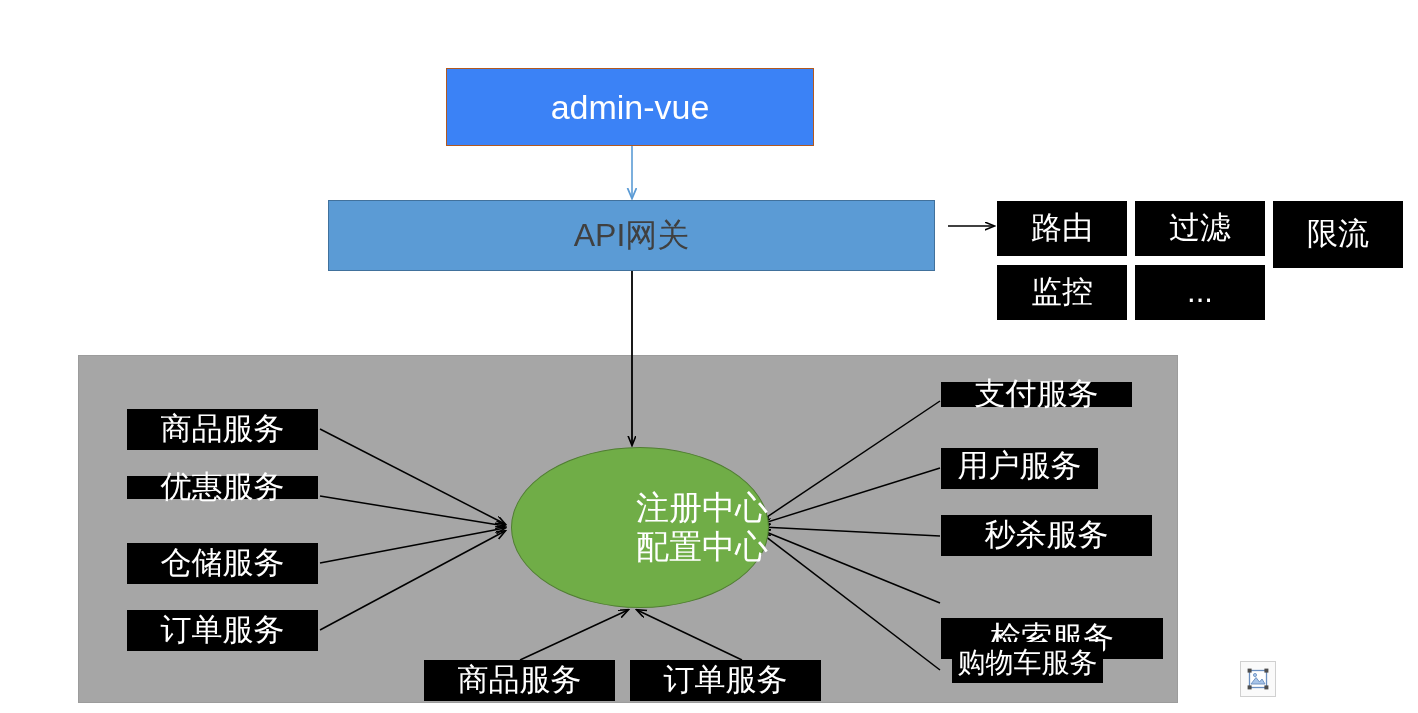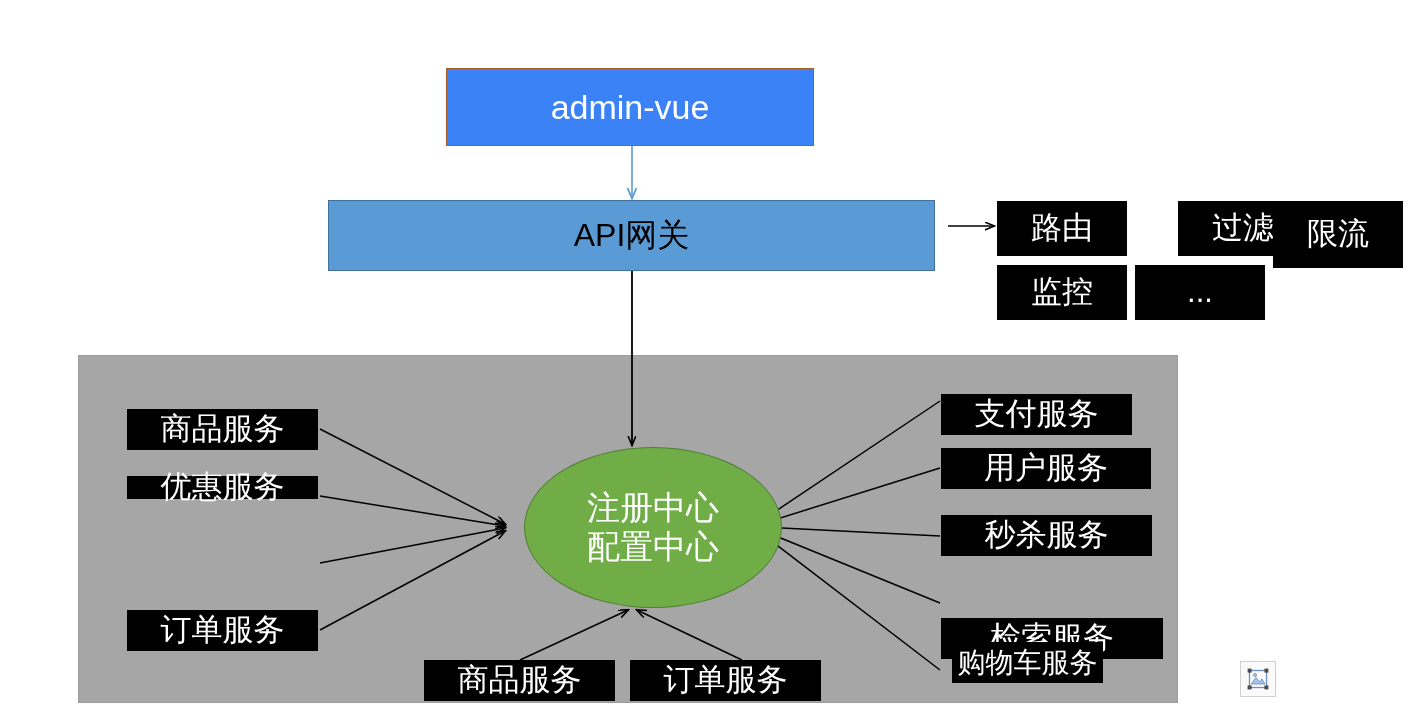--- a/index.html
+++ b/index.html
@@ -39,21 +39,21 @@
   .node-orange {
     background: #3b82f6;
     border: 1px solid #B2591F;
     color: #ffffff;
     font-size: 34px;
   }
   
   .node-blue {
     background: #5B9BD5;
     border: 1px solid #41719C;
-    color: #000000;
+    color: #404040;
     font-size: 32px;
   }
   
   .node-black {
     background: #000000;
     color: #ffffff;
     font-size: 31px;
     border: 0;
   }
   .node-black.small {
@@ -144,52 +144,55 @@
     <span>admin-vue</span>
   </div>
 
   <div class="node node-blue" style="left:328px; top:200px; width:607px; height:71px;">
     <span>API网关</span>
   </div>
 
   <div class="node node-black" style="left:997px; top:201px; width:130px; height:55px;">
     <span>路由</span>
   </div>
-  <div class="node node-black" style="left:1135px; top:201px; width:130px; height:55px;margin-left:43px;">
+  <div class="node node-black" style="left:1135px; top:201px; width:130px; height:55px;">
     <span>过滤</span>
   </div>
   <div class="node node-black" style="left:1273px; top:201px; width:130px; height:67px;">
     <span>限流</span>
   </div>
   <div class="node node-black" style="left:997px; top:265px; width:130px; height:55px;">
     <span>监控</span>
   </div>
   <div class="node node-black" style="left:1135px; top:265px; width:130px; height:55px;">
     <span>...</span>
   </div>
 
-  <div class="node node-ellipse" style="left:524px; top:447px; width:258px; height:161px;">
+  <div class="node node-ellipse" style="left:511px; top:447px; width:258px; height:161px;align-items:flex-end;">
     <span class="ellipse-line">注册中心</span>
     <span class="ellipse-line">配置中心</span>
   </div>
 
   <div class="node node-black" style="left:127px; top:409px; width:191px; height:41px;">
     <span>商品服务</span>
   </div>
   <div class="node node-black" style="left:127px; top:476px; width:191px; height:23px;">
     <span>优惠服务</span>
   </div>
+  <div class="node node-black" style="left:127px; top:543px; width:191px; height:41px;">
+    <span>仓储服务</span>
+  </div>
   <div class="node node-black" style="left:127px; top:610px; width:191px; height:41px;">
     <span>订单服务</span>
   </div>
 
-  <div class="node node-black" style="left:941px; top:394px; width:191px; height:41px;">
+  <div class="node node-black" style="left:941px; top:382px; width:191px; height:25px;">
     <span>支付服务</span>
   </div>
-  <div class="node node-black" style="left:941px; top:448px; width:210px; height:41px;">
+  <div class="node node-black" style="left:941px; top:448px; width:157px; height:41px;font-family:Liberation Mono, monospace;">
     <span>用户服务</span>
   </div>
   <div class="node node-black" style="left:941px; top:515px; width:211px; height:41px;">
     <span>秒杀服务</span>
   </div>
   <div class="node node-black" style="left:941px; top:582px; width:222px; height:41px;margin-top:36px;">
     <span>检索服务</span>
   </div>
   <div class="node node-black small" style="left:941px; top:642px; width:151px; height:41px;margin-left:11px;">
     <span>购物车服务</span>

